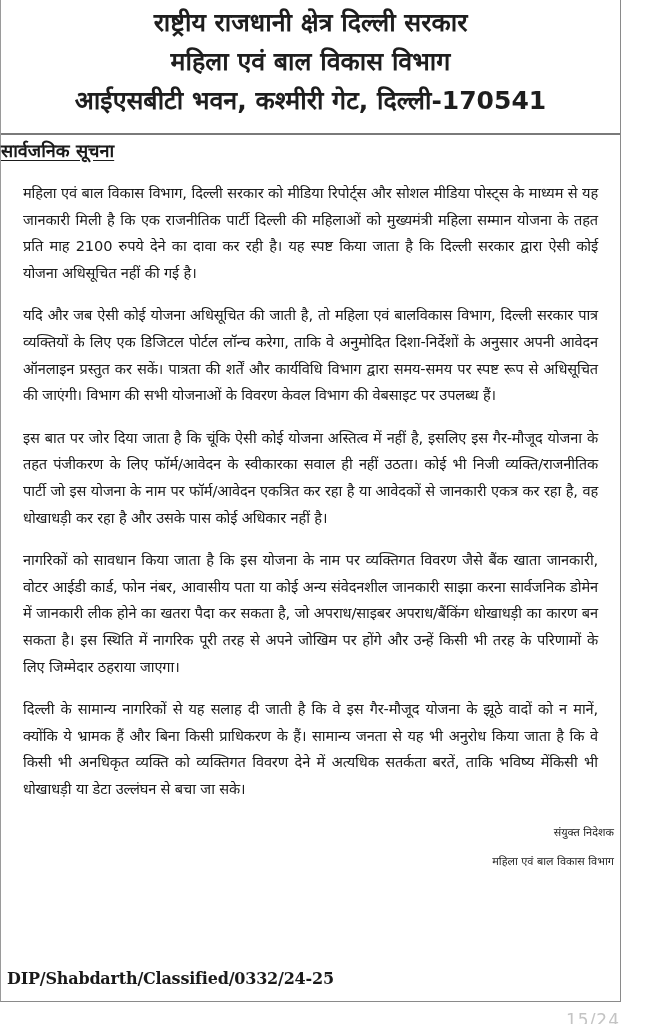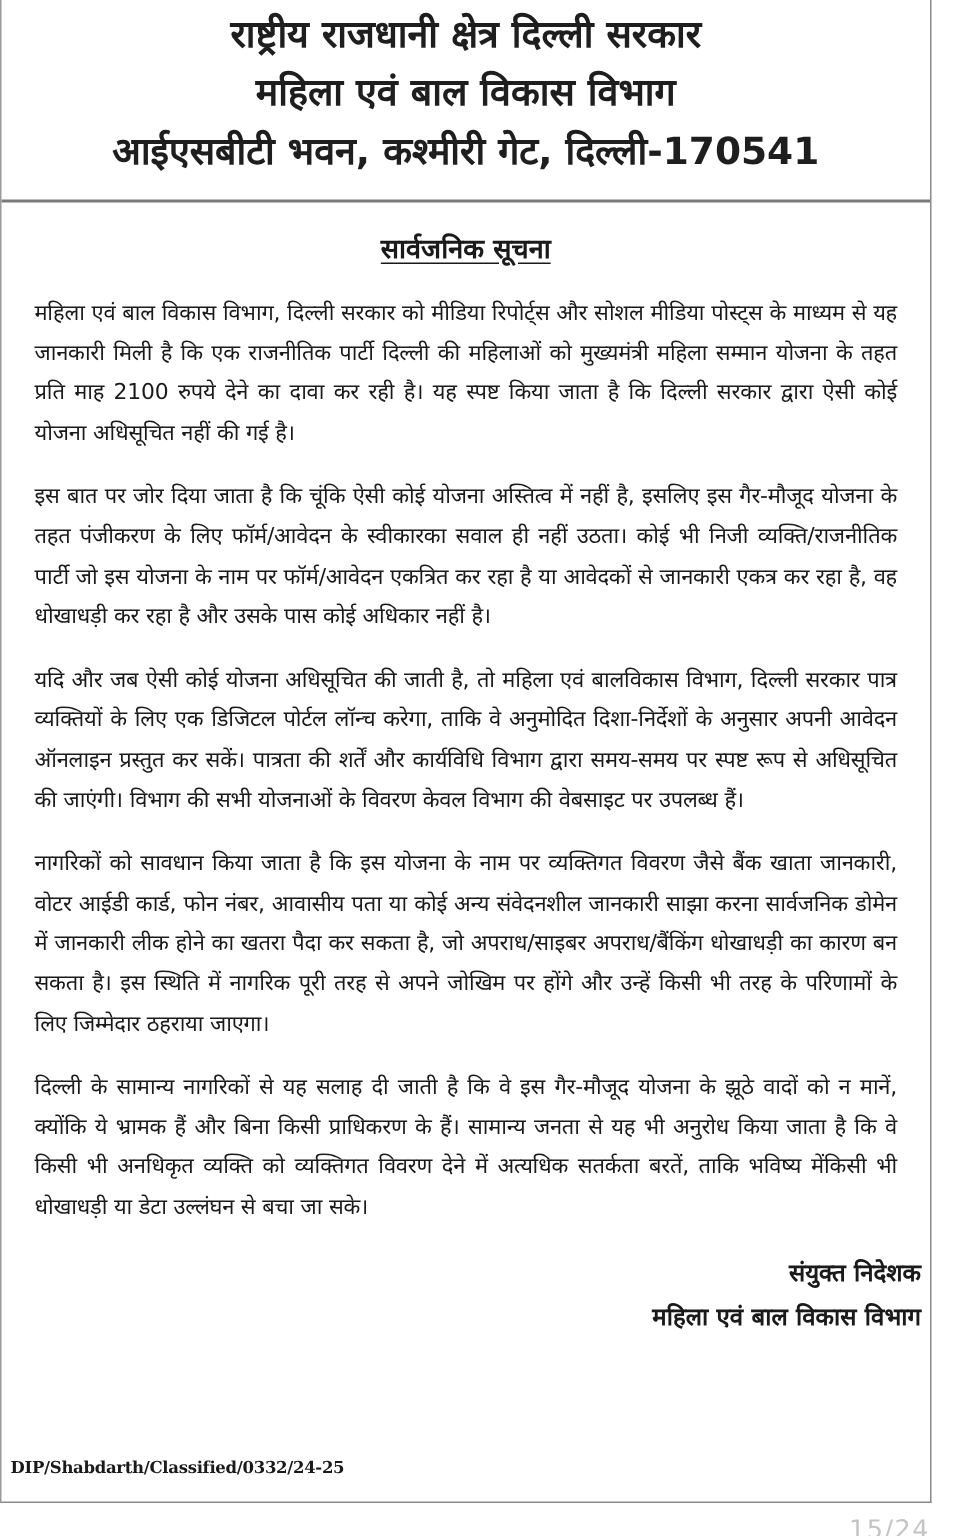--- a/index.html
+++ b/index.html
@@ -12,35 +12,35 @@
     border: 1px solid #8a8a8a; border-left: 1px solid #9a9a9a; box-sizing: border-box;
   }
   .header {
     height: 136px; border-bottom: 2px solid #7a7a7a; box-sizing: border-box;
     text-align: center; padding-top: 4px;
   }
   .header .line {
     font-size: 25px; font-weight: bold; line-height: 39px; color: #1e1e1e; white-space: nowrap;
   }
   .title {
-    text-align: center; font-size: 18px; font-weight: bold; margin-top: 19px; line-height: 26px;
+    font-size: 18px; font-weight: bold; margin-top: 3px; line-height: 26px;
   }
   .title span { text-decoration: underline; text-underline-offset: 3px; }
   .body { padding: 0 6px 0 6px; }
   .para {
     font-size: 14.6px; line-height: 26.6px; text-align: justify; text-align-last: left;
     letter-spacing: -0.15px; margin: 16px;
   }
   .sign {
     text-align: right; padding-right: 6px; margin-top: 8px;
   }
-  .sign .sline { font-size: 16px; font-weight: bold; line-height: 29px; }
+  .sign .sline { font-size: 11px; font-weight: normal; line-height: 29px; }
   .ref {
     position: absolute; left: 6px; bottom: 8px; font-family: "DejaVu Serif", "Liberation Serif", serif;
-    font-size: 11px; font-weight: bold; line-height: 29px; letter-spacing: -0.2px;
+    font-size: 16px; font-weight: bold; line-height: 29px; letter-spacing: -0.2px;
   }
   .page-counter {
     position: absolute; left: 566px; top: 1010px; font-size: 17px; color: #c4c4c4; letter-spacing: 1px;
   }
 </style>
 </head>
 <body>
 
 <div class="notice">
   <div class="header">
@@ -48,22 +48,22 @@
     <div class="line">महिला एवं बाल विकास विभाग</div>
     <div class="line">आईएसबीटी भवन, कश्मीरी गेट, दिल्ली-170541</div>
   </div>
 
   <div class="title">
     <span>सार्वजनिक सूचना</span>
   </div>
 
   <div class="body">
     <p class="para">महिला एवं बाल विकास विभाग, दिल्ली सरकार को मीडिया रिपोर्ट्स और सोशल मीडिया पोस्ट्स के माध्यम से यह जानकारी मिली है कि एक राजनीतिक पार्टी दिल्ली की महिलाओं को मुख्यमंत्री महिला सम्मान योजना के तहत प्रति माह 2100 रुपये देने का दावा कर रही है। यह स्पष्ट किया जाता है कि दिल्ली सरकार द्वारा ऐसी कोई योजना अधिसूचित नहीं की गई है।</p>
+    <p class="para">यदि और जब ऐसी कोई योजना अधिसूचित की जाती है, तो महिला एवं बालविकास विभाग, दिल्ली सरकार पात्र व्यक्तियों के लिए एक डिजिटल पोर्टल लॉन्च करेगा, ताकि वे अनुमोदित दिशा-निर्देशों के अनुसार अपनी आवेदन ऑनलाइन प्रस्तुत कर सकें। पात्रता की शर्तें और कार्यविधि विभाग द्वारा समय-समय पर स्पष्ट रूप से अधिसूचित की जाएंगी। विभाग की सभी योजनाओं के विवरण केवल विभाग की वेबसाइट पर उपलब्ध हैं।</p>
     <p class="para">इस बात पर जोर दिया जाता है कि चूंकि ऐसी कोई योजना अस्तित्व में नहीं है, इसलिए इस गैर-मौजूद योजना के तहत पंजीकरण के लिए फॉर्म/आवेदन के स्वीकारका सवाल ही नहीं उठता। कोई भी निजी व्यक्ति/राजनीतिक पार्टी जो इस योजना के नाम पर फॉर्म/आवेदन एकत्रित कर रहा है या आवेदकों से जानकारी एकत्र कर रहा है, वह धोखाधड़ी कर रहा है और उसके पास कोई अधिकार नहीं है।</p>
-    <p class="para">यदि और जब ऐसी कोई योजना अधिसूचित की जाती है, तो महिला एवं बालविकास विभाग, दिल्ली सरकार पात्र व्यक्तियों के लिए एक डिजिटल पोर्टल लॉन्च करेगा, ताकि वे अनुमोदित दिशा-निर्देशों के अनुसार अपनी आवेदन ऑनलाइन प्रस्तुत कर सकें। पात्रता की शर्तें और कार्यविधि विभाग द्वारा समय-समय पर स्पष्ट रूप से अधिसूचित की जाएंगी। विभाग की सभी योजनाओं के विवरण केवल विभाग की वेबसाइट पर उपलब्ध हैं।</p>
     <p class="para">नागरिकों को सावधान किया जाता है कि इस योजना के नाम पर व्यक्तिगत विवरण जैसे बैंक खाता जानकारी, वोटर आईडी कार्ड, फोन नंबर, आवासीय पता या कोई अन्य संवेदनशील जानकारी साझा करना सार्वजनिक डोमेन में जानकारी लीक होने का खतरा पैदा कर सकता है, जो अपराध/साइबर अपराध/बैंकिंग धोखाधड़ी का कारण बन सकता है। इस स्थिति में नागरिक पूरी तरह से अपने जोखिम पर होंगे और उन्हें किसी भी तरह के परिणामों के लिए जिम्मेदार ठहराया जाएगा।</p>
     <p class="para">दिल्ली के सामान्य नागरिकों से यह सलाह दी जाती है कि वे इस गैर-मौजूद योजना के झूठे वादों को न मानें, क्योंकि ये भ्रामक हैं और बिना किसी प्राधिकरण के हैं। सामान्य जनता से यह भी अनुरोध किया जाता है कि वे किसी भी अनधिकृत व्यक्ति को व्यक्तिगत विवरण देने में अत्यधिक सतर्कता बरतें, ताकि भविष्य मेंकिसी भी धोखाधड़ी या डेटा उल्लंघन से बचा जा सके।</p>
   </div>
 
   <div class="sign">
     <div class="sline">संयुक्त निदेशक</div>
     <div class="sline">महिला एवं बाल विकास विभाग</div>
   </div>
 
   <div class="ref">DIP/Shabdarth/Classified/0332/24-25</div>

